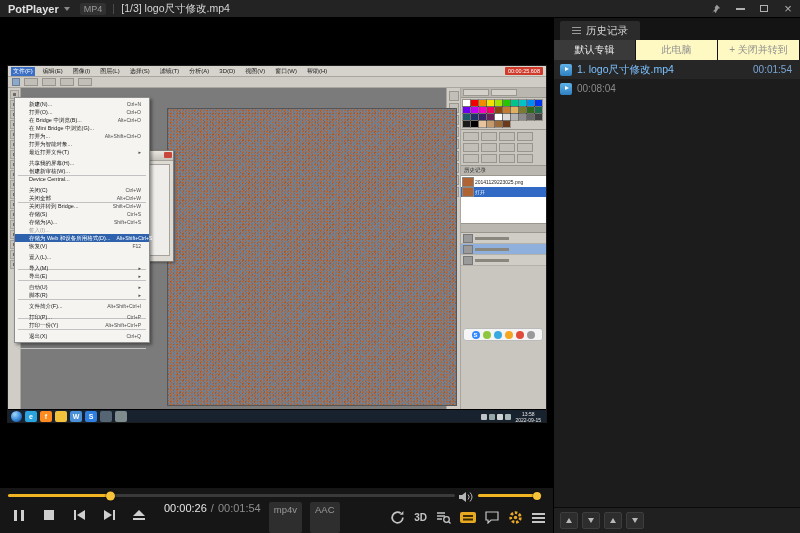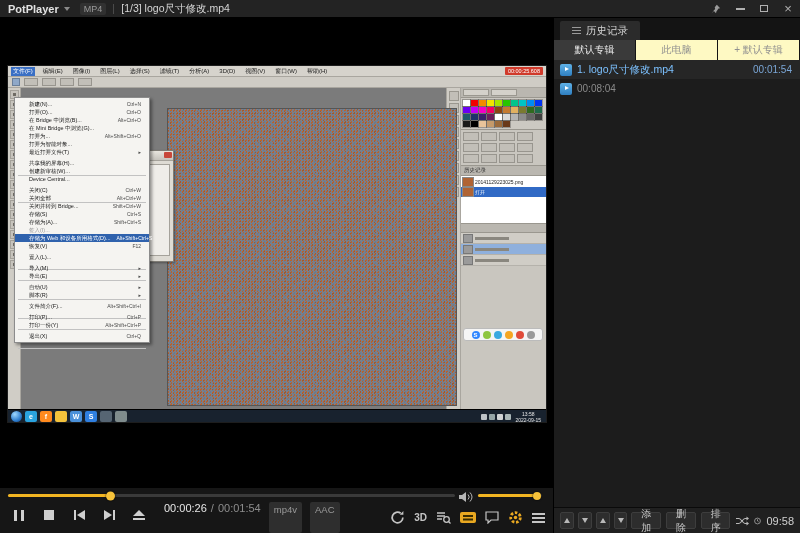--- a/index.html
+++ b/index.html
@@ -605,21 +605,21 @@
   <div class="playlist">
     <div class="pl-header">
       <div class="pl-header-tab">
         <span class="list-ico"></span>
         <span class="pl-header-label">历史记录</span>
       </div>
     </div>
     <div class="pl-tabs">
         <span class="pl-tab" data-state="active">默认专辑</span>
         <span class="pl-tab">此电脑</span>
-        <span class="pl-tab">+ 默认专辑</span>
+        <span class="pl-tab">+ 关闭并转到</span>
       </div>
     <div class="pl-list">
         <div class="pl-item" data-state="active">
         <span class="pl-ico"></span>
         <span class="pl-label">1. logo尺寸修改.mp4</span>
         <span class="pl-dur">00:01:54</span>
       </div>
         <div class="pl-item">
         <span class="pl-ico"></span>
         <span class="pl-dur">00:08:04</span>
@@ -631,33 +631,16 @@
         </button>
       <button class="sq-btn">
           <span class="tri-dn-s"></span>
         </button>
       <button class="sq-btn">
           <span class="tri-up-s"></span>
         </button>
       <button class="sq-btn">
           <span class="tri-dn-s"></span>
         </button>
-      <div class="grp">
-        <button class="txt-btn">添加</button>
-        <button class="txt-btn">删除</button>
-        <button class="txt-btn">排序</button>
-        <button class="ri">
-          <svg width="14" height="10" viewBox="0 0 14 10">
-              <path d="M1 2.5h3c2 0 4 5 6 5h2M1 7.5h3c2 0 4-5 6-5h2" stroke="#b8b8b8" stroke-width="1.2" fill="none"></path>
-              <path d="M11.5 0.5l2.5 2-2.5 2z" fill="#b8b8b8"></path>
-              <path d="M11.5 5.5l2.5 2-2.5 2z" fill="#b8b8b8"></path>
-            </svg>
-        </button>
-        <svg width="12" height="12" viewBox="0 0 12 12">
-            <circle cx="6" cy="6" r="5" fill="none" stroke="#b8b8b8" stroke-width="1.2"></circle>
-            <path d="M6 3v3l2 1.5" stroke="#b8b8b8" stroke-width="1.2" fill="none"></path>
-          </svg>
-        <span class="pl-time">09:58</span>
-      </div>
     </div>
   </div>
 
 </div>
 
 </body></html>

